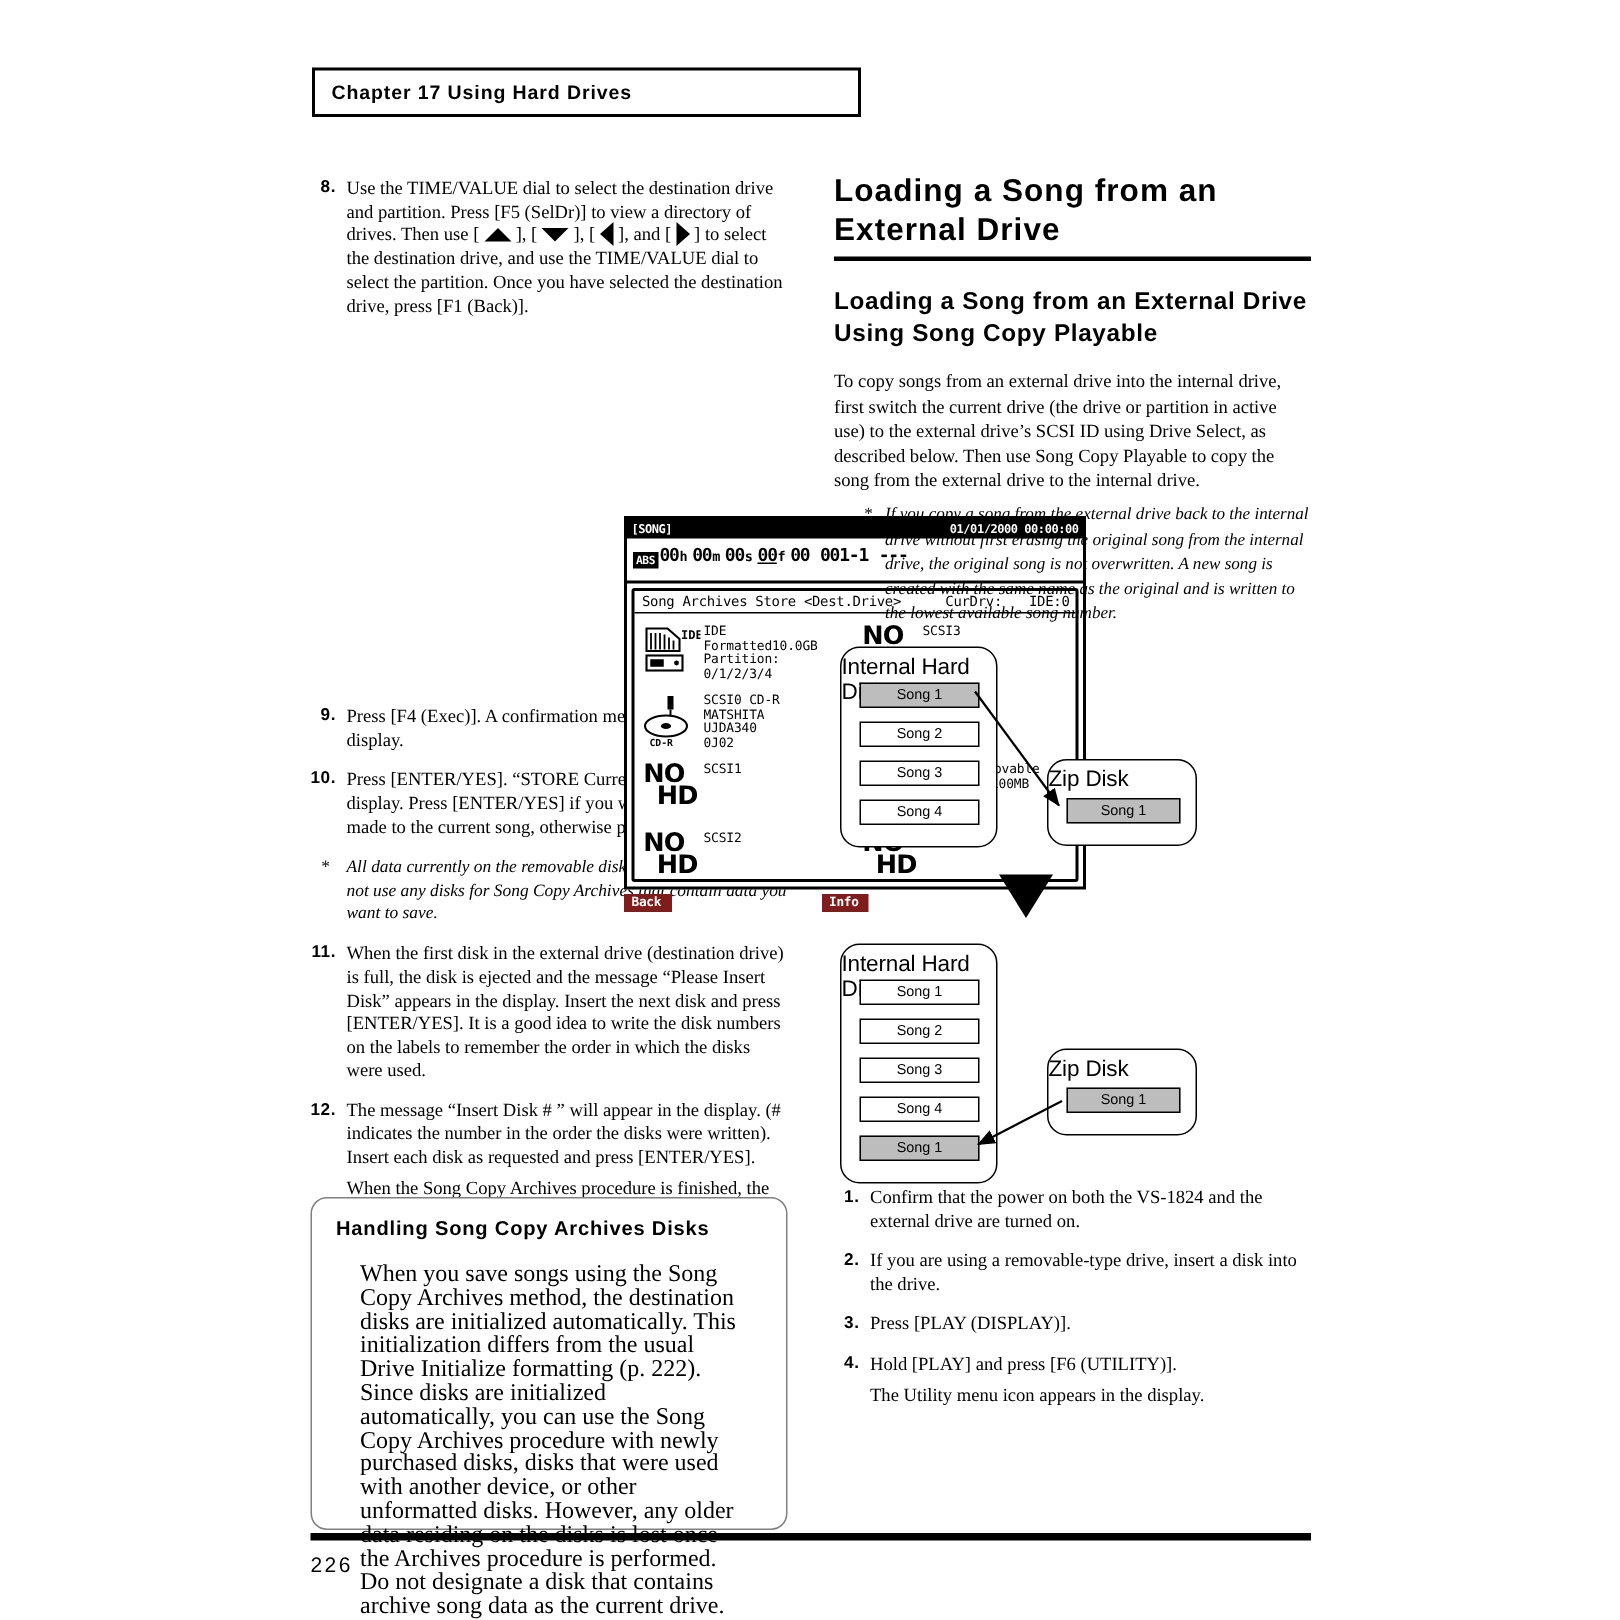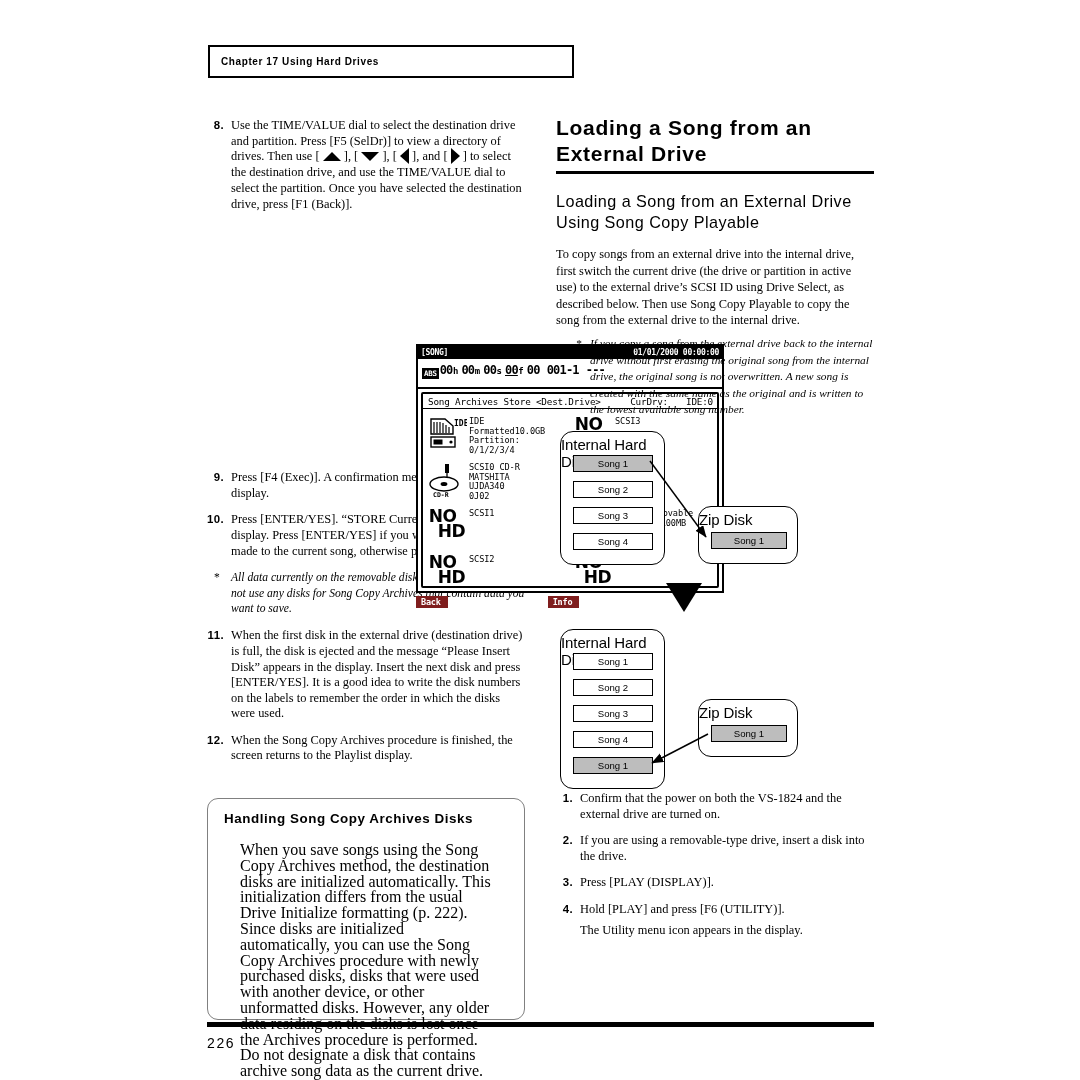--- a/index.html
+++ b/index.html
@@ -32,21 +32,21 @@
     width: 366px;
     height: 33px;
     border: 2.5px solid #000;
     box-sizing: border-box;
     display: flex;
     align-items: center;
   }
   .chapter-head .ch-label {
     font-family: "Liberation Sans", sans-serif;
     font-weight: bold;
-    font-size: 10px;
+    font-size: 13px;
     letter-spacing: 0.6px;
     padding-left: 11px;
     white-space: nowrap;
   }
 
   
   .col-left {
     position: absolute;
     left: 207px;
     top: 118px;
@@ -275,21 +275,21 @@
     font-weight: bold;
     font-size: 21px;
     line-height: 26px;
     letter-spacing: 0.7px;
     margin: 0;
     padding-bottom: 4px;
     border-bottom: 3.5px solid #000;
   }
   .h2 {
     font-family: "Liberation Sans", sans-serif;
-    font-weight: normal;
+    font-weight: bold;
     font-size: 16.2px;
     line-height: 21px;
     letter-spacing: 0.45px;
     margin: 17px 0 13px 0;
   }
   .rbody {
     font-size: 12.4px;
     line-height: 16.6px;
     margin: 0;
   }
@@ -555,20 +555,21 @@
     </div>
 
     <div class="step">
       <span class="num">11.</span>
       <span class="body">When the first disk in the external drive (destination drive) is full, the disk is ejected and the message “Please Insert Disk” appears in the display. Insert the next disk and press [ENTER/YES]. It is a good idea to write the disk numbers on the labels to remember the order in which the disks were used.</span>
     </div>
 
     <div class="step">
       <span class="num">12.</span>
       <span class="body">
+        <p>The message “Insert Disk # ” will appear in the display. (# indicates the number in the order the disks were written). Insert each disk as requested and press [ENTER/YES].</p>
         <p>When the Song Copy Archives procedure is finished, the screen returns to the Playlist display.</p>
       </span>
     </div>
   </div>
 
   <div class="sidebar-box">
     <h3>Handling Song Copy Archives Disks</h3>
     <p>When you save songs using the Song Copy Archives method, the destination disks are initialized automatically. This initialization differs from the usual Drive Initialize formatting (p. 222). Since disks are initialized automatically, you can use the Song Copy Archives procedure with newly purchased disks, disks that were used with another device, or other unformatted disks. However, any older data residing on the disks is lost once the Archives procedure is performed. Do not designate a disk that contains archive song data as the current drive. If you try to do this, the disk will be identified as an uninitialized disk.</p>
   </div>
 

